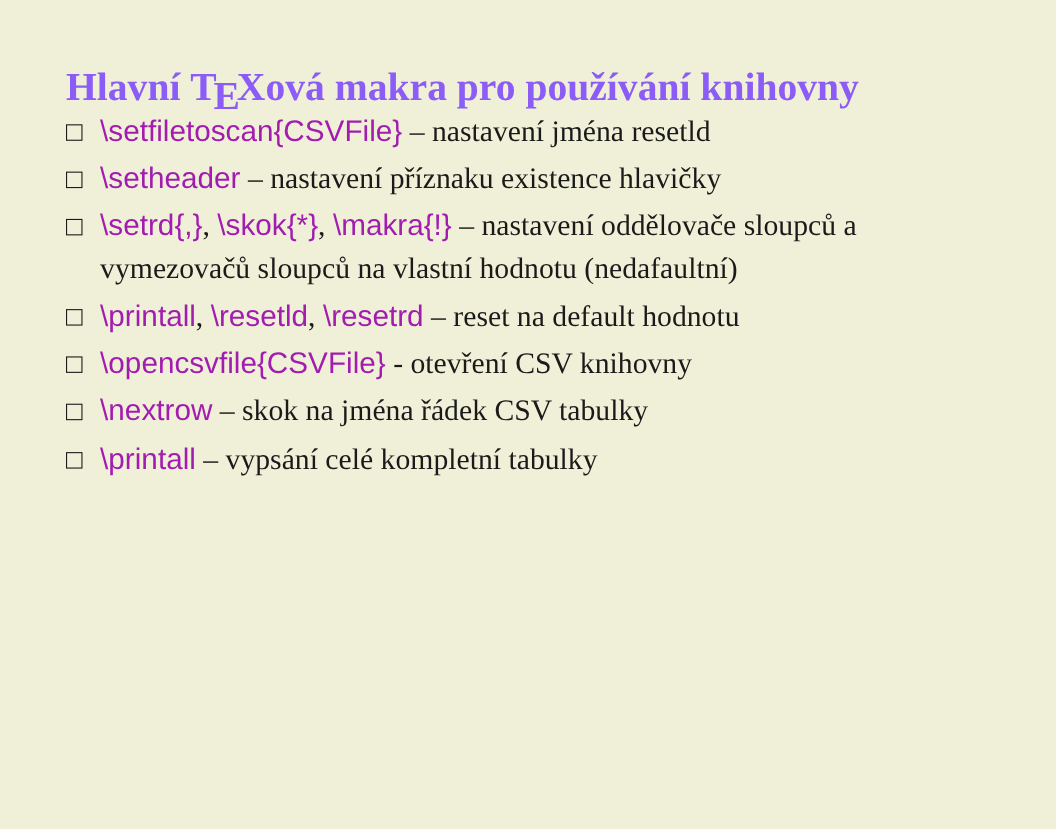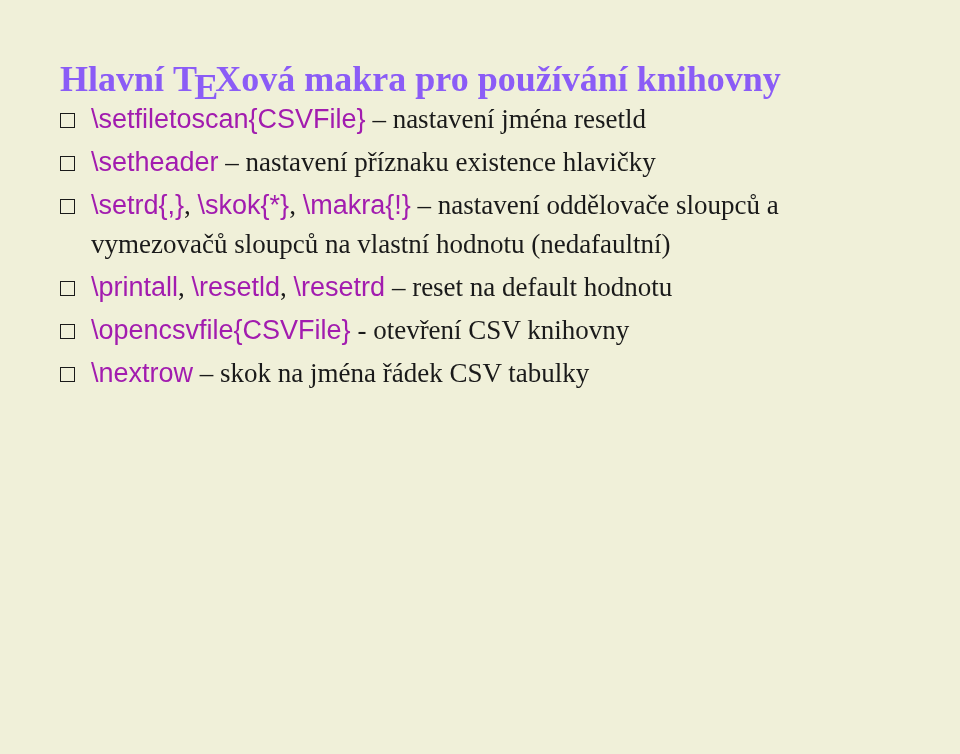--- a/index.html
+++ b/index.html
@@ -109,15 +109,21 @@
     </div>
 
     <div class="item">
       <span class="bullet"></span>
       <span class="item-body">
         <span class="cmd">\nextrow</span><span class="txt"> – </span><span class="txt">skok na jména řádek CSV tabulky</span>
       </span>
     </div>
 
 
+    <div class="item">
+      <span class="bullet"></span>
+      <span class="item-body">
+        <span class="cmd">\printall</span><span class="txt"> – </span><span class="txt">vypsání celé kompletní tabulky</span>
+      </span>
+    </div>
 
   </div>
 </div>
 
 </body></html>

